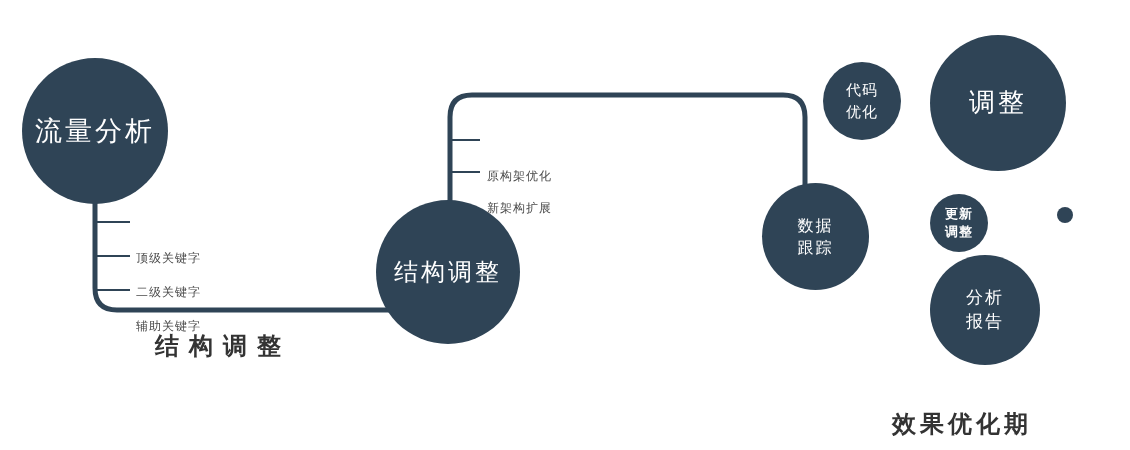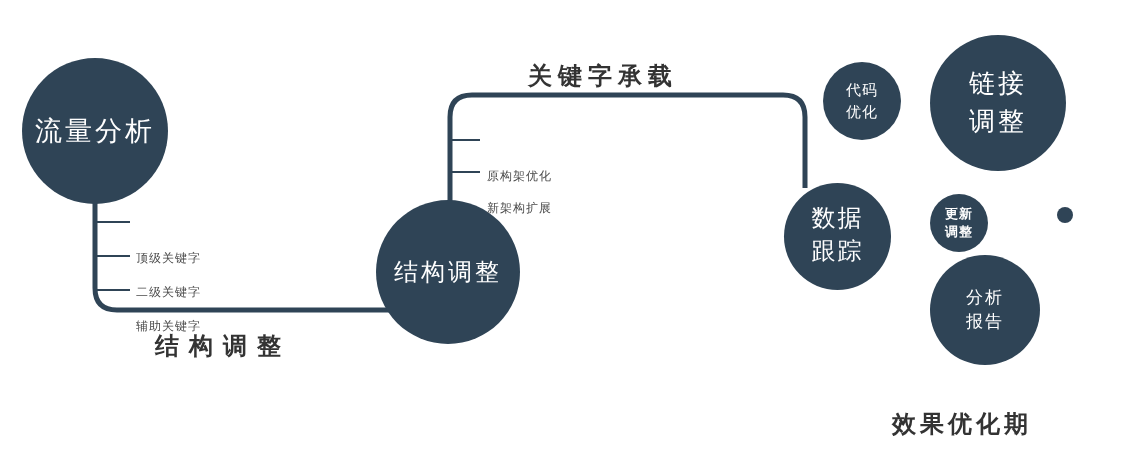--- a/index.html
+++ b/index.html
@@ -19,21 +19,21 @@
     background:var(--accent);
     color:#ffffff;
     display:flex; flex-direction:column;
     align-items:center; justify-content:center;
     text-align:center;
     letter-spacing:2px;
   }
   .node .ln { display:block; }
   .n-traffic   { left:22px;  top:58px;  width:146px; height:146px; font-size:27px; letter-spacing:3px; }
   .n-structure { left:376px; top:200px; width:144px; height:144px; font-size:24px; letter-spacing:3px; }
-  .n-data      { left:784px; top:183px; width:107px; height:107px; font-size:24px; line-height:1.35;font-family:Liberation Mono, monospace; }
+  .n-data      { left:762px; top:183px; width:107px; height:107px; font-size:16px; line-height:1.35; }
   .n-code      { left:823px; top:62px;  width:78px;  height:78px;  font-size:15px; line-height:1.5; letter-spacing:1px; }
   .n-link      { left:930px; top:35px;  width:136px; height:136px; font-size:26px; line-height:1.45; letter-spacing:3px; }
   .n-update    { left:930px; top:194px; width:58px;  height:58px;  font-size:13px; font-weight:bold; line-height:1.35; letter-spacing:1px; }
   .n-report    { left:930px; top:255px; width:110px; height:110px; font-size:17px; line-height:1.4; letter-spacing:2px; }
   .dot {
     position:absolute; z-index:2;
     left:1057px; top:207px; width:16px; height:16px;
     border-radius:50%; background:var(--accent);
   }
   .edge-label {
@@ -92,37 +92,35 @@
     <span class="ln">数据</span>
     <span class="ln">跟踪</span>
   </div>
 
   <div class="node n-code">
     <span class="ln">代码</span>
     <span class="ln">优化</span>
   </div>
 
   <div class="node n-link">
-    <span class="ln">链接</span>
     <span class="ln">调整</span>
   </div>
 
   <div class="node n-update">
     <span class="ln">更新</span>
     <span class="ln">调整</span>
   </div>
 
   <div class="dot"></div>
 
   <div class="node n-report">
     <span class="ln">分析</span>
     <span class="ln">报告</span>
   </div>
 
-  <div class="edge-label el-keyword">关键字承载</div>
   <div class="edge-label el-userbase">结构调整</div>
 
   <div class="branch-label bl-t1">顶级关键字</div>
   <div class="branch-label bl-t2">二级关键字</div>
   <div class="branch-label bl-t3">辅助关键字</div>
   <div class="branch-label bl-s1">原构架优化</div>
   <div class="branch-label bl-s2">新架构扩展</div>
 
   <div class="footer-label">效果优化期</div>
 

